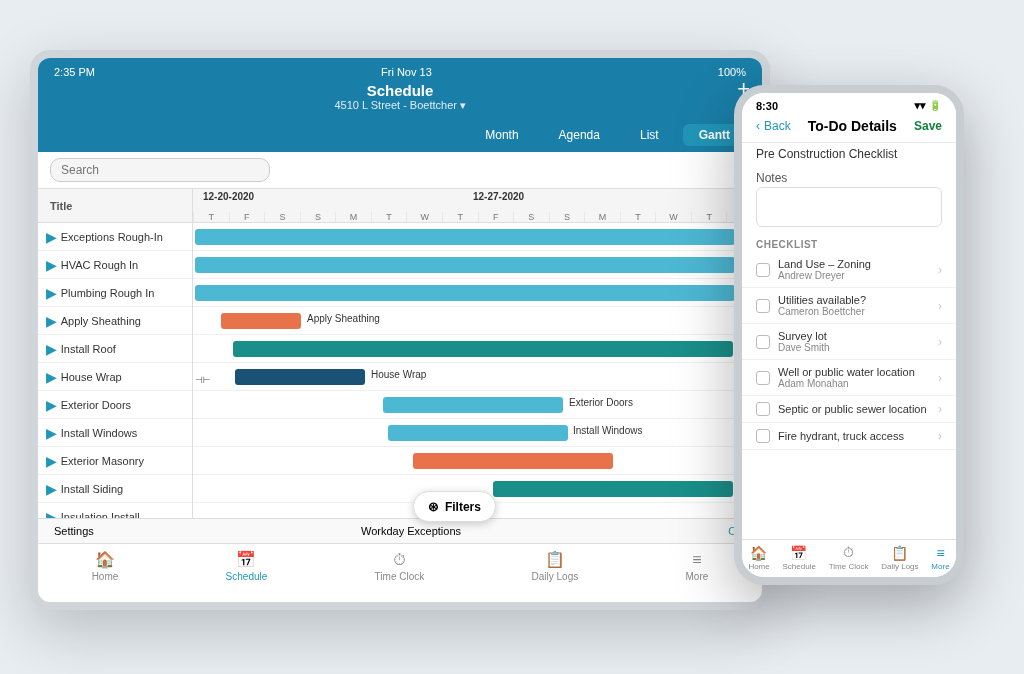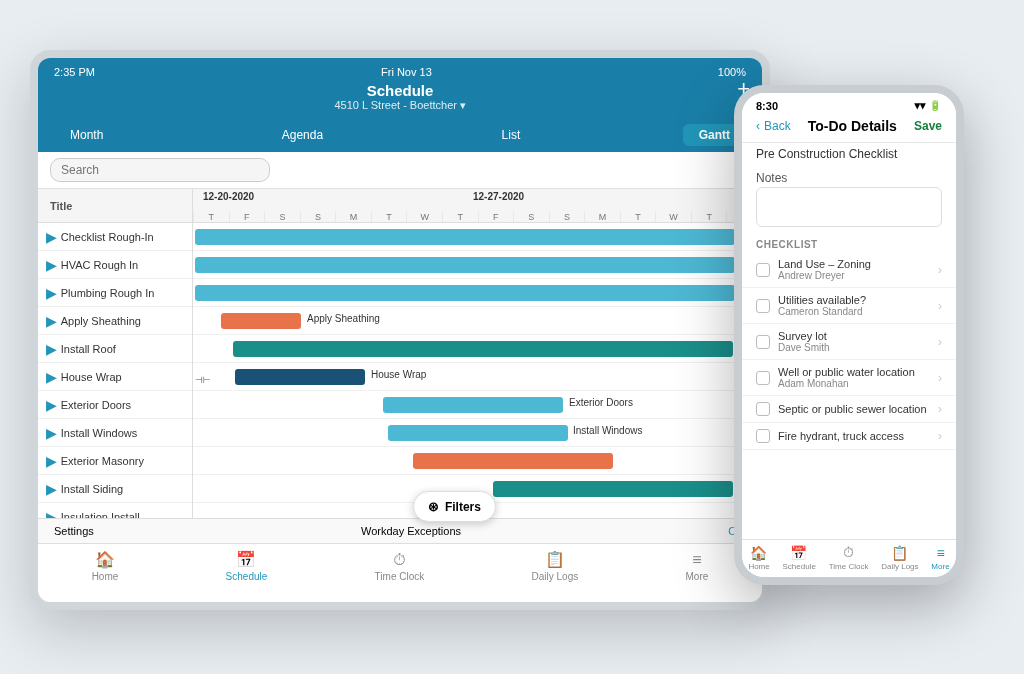--- a/index.html
+++ b/index.html
@@ -53,21 +53,21 @@
       font-weight: 600;
     }
 
     .tablet-subtitle {
       font-size: 11px;
       opacity: 0.85;
     }
 
     .tablet-nav {
       display: flex;
-      justify-content: space-between;
+      justify-content: flex-end;
       gap: 8px;
       padding: 6px 0;
     }
 
     .tablet-nav-btn {
       padding: 4px 16px;
       border-radius: 6px;
       font-size: 12px;
       color: white;
       background: transparent;
@@ -469,21 +469,21 @@
     </div>
 
     <div class="gantt-area">
 
       <div class="gantt-labels">
         <div class="gantt-label-header">
           <span>Title</span>
         </div>
         <div class="gantt-label-row">
           <span class="gantt-arrow">▶</span>
-          <span class="gantt-label-text">Checklist Rough-In</span>
+          <span class="gantt-label-text">Exceptions Rough-In</span>
         </div>
         <div class="gantt-label-row">
           <span class="gantt-arrow">▶</span>
           <span class="gantt-label-text">HVAC Rough In</span>
         </div>
         <div class="gantt-label-row">
           <span class="gantt-arrow">▶</span>
           <span class="gantt-label-text">Plumbing Rough In</span>
         </div>
         <div class="gantt-label-row">
@@ -667,21 +667,21 @@
       <div class="checklist-item-content">
         <div class="checklist-item-title">Land Use – Zoning</div>
         <div class="checklist-item-person">Andrew Dreyer</div>
       </div>
       <span class="checklist-chevron">›</span>
     </div>
     <div class="checklist-item">
       <div class="checklist-checkbox"></div>
       <div class="checklist-item-content">
         <div class="checklist-item-title">Utilities available?</div>
-        <div class="checklist-item-person">Cameron Standard</div>
+        <div class="checklist-item-person">Cameron Boettcher</div>
       </div>
       <span class="checklist-chevron">›</span>
     </div>
     <div class="checklist-item">
       <div class="checklist-checkbox"></div>
       <div class="checklist-item-content">
         <div class="checklist-item-title">Survey lot</div>
         <div class="checklist-item-person">Dave Smith</div>
       </div>
       <span class="checklist-chevron">›</span>

